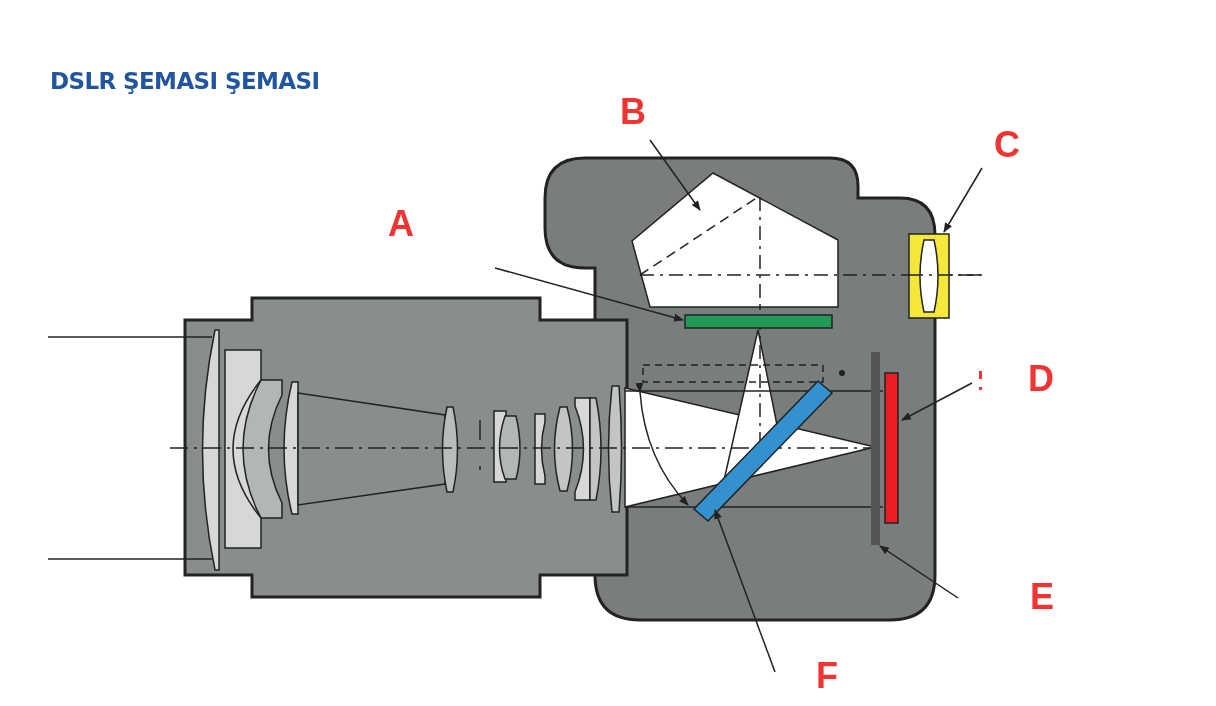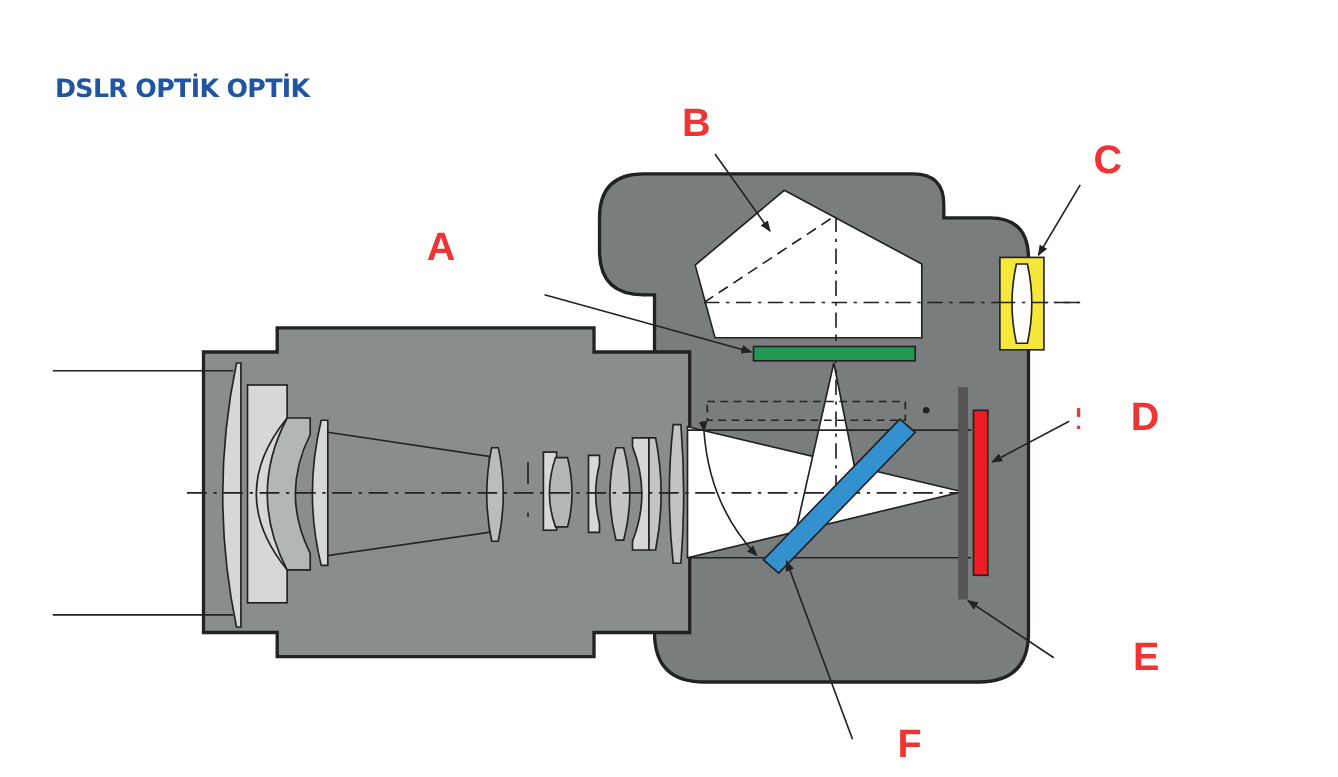--- a/index.html
+++ b/index.html
@@ -6,21 +6,21 @@
   body { width: 1216px; height: 706px; position: relative; overflow: hidden;
          font-family: "Liberation Sans", sans-serif; }
   .title { position: absolute; left: 50px; top: 68px; font-family: "DejaVu Sans", sans-serif;
            font-weight: bold; font-size: 23px; color: #2255a0; letter-spacing: -0.6px; }
   svg { position: absolute; left: 0; top: 0; }
   .lbl { font-family: "Liberation Sans", sans-serif; font-weight: bold; font-size: 36px; fill: #f03434; }
 </style>
 </head>
 <body>
 
-<div class="title">DSLR OPTİK OPTİK</div>
+<div class="title">DSLR ŞEMASI ŞEMASI</div>
 
 <svg width="1216" height="706" viewBox="0 0 1216 706">
   <defs>
     <marker id="arr" markerWidth="10" markerHeight="8" refX="9" refY="4" orient="auto" markerUnits="userSpaceOnUse">
       <path d="M0,0 L10,4 L0,8 Z" fill="#222"></path>
     </marker>
   </defs>
 
   <path d="M585,158 L830,158 Q858,158 858,186 L858,198 L900,198 Q935,198 935,235 L935,575 Q935,620 890,620 L640,620 Q595,620 595,575 L595,268 L585,268 Q545,268 545,228 L545,198 Q545,158 585,158 Z" fill="#7a7d7d" stroke="#222" stroke-width="3"></path>
 

